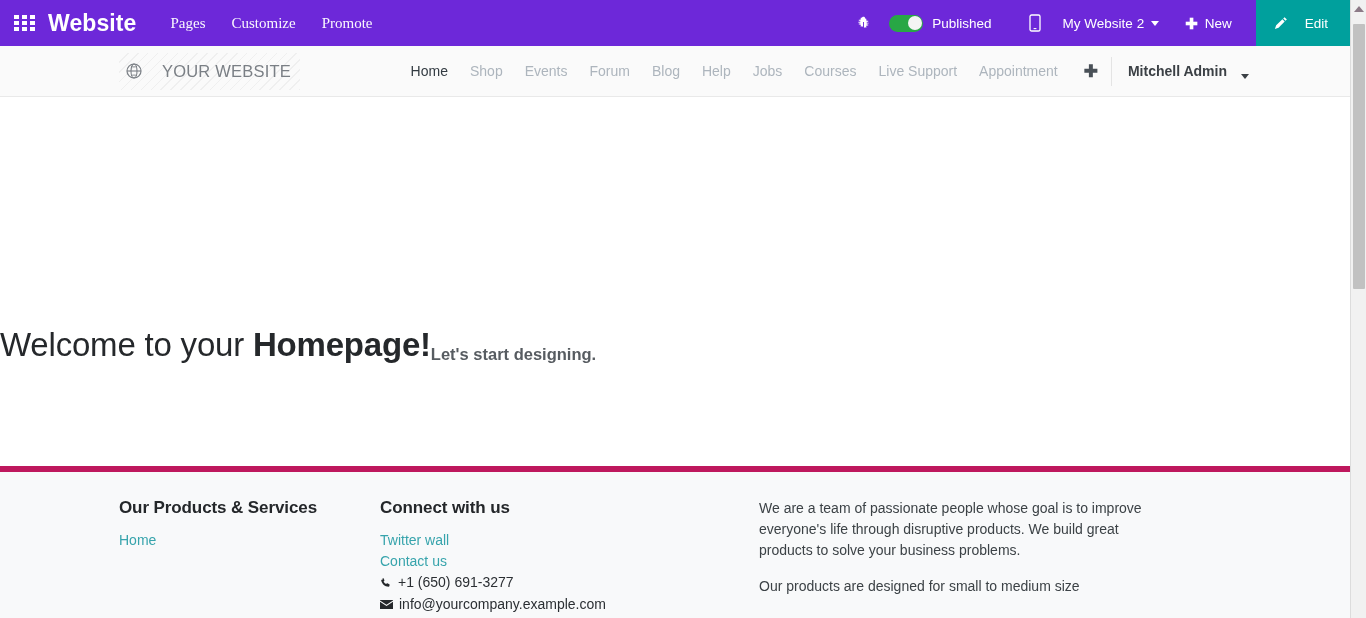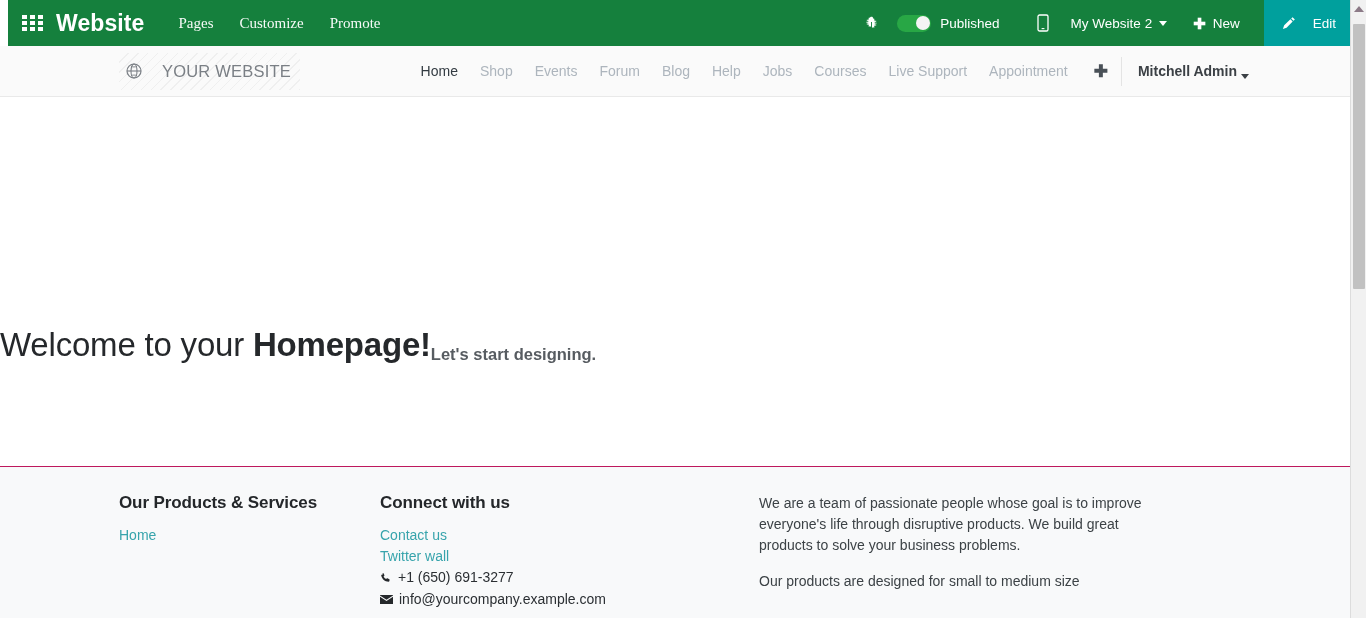--- a/index.html
+++ b/index.html
@@ -6,23 +6,23 @@
   html, body {
     margin: 0; padding: 0;
     width: 1366px; height: 618px;
     overflow: hidden;
     background: #ffffff;
     font-family: "Liberation Sans", sans-serif;
   }
 
   
   .sysbar {
-    position: absolute; top: 0; left: 8px;
+    position: absolute; top: 0; left: 0;
     width: 1350px; height: 46px;
-    background: #15803d;
+    background: #6d28d9;
     display: flex; align-items: center;
     color: #ffffff;
   }
   .apps-grid {
     width: 22px; height: 16px;
     margin-left: 14px; margin-right: 12px;
     display: grid;
     grid-template-columns: repeat(3, 5px);
     grid-template-rows: repeat(3, 4px);
     gap: 2px 3px;
@@ -134,21 +134,21 @@
     font-size: 14px; color: #adb5bd; text-decoration: none;
     padding: 0 11px; white-space: nowrap;
   }
   .nav-menu a.active { color: #333b42; }
   .nav-plus {
     font-size: 17px; font-weight: bold; color: #495057;
     padding: 0 13px 0 15px; cursor: pointer; line-height: 1;
   }
   .nav-sep { width: 1px; height: 29px; background: #e4e4e4; margin: 0 2px 0 0; }
   .user-menu {
-    display: flex; align-items: flex-end; gap: 4px;
+    display: flex; align-items: flex-end; gap: 14px;
     font-size: 14px; font-weight: bold; color: #3b4045;
     padding-left: 14px; cursor: pointer; white-space: nowrap;
   }
 
   
   .hero {
     height: 369px; display: flex; flex-direction: row;
     align-items: center; justify-content: flex-start; padding-top: 126px;
     background: #ffffff;
   }
@@ -156,21 +156,21 @@
     margin: 0; font-size: 33px; font-weight: normal;
     color: #25282b; letter-spacing: -.2px; line-height: 1.2;
   }
   .hero h1 b { font-weight: bold; }
   .hero p {
     margin: 20px 0 0 0; font-size: 16.5px; color: #575c61; font-weight: bold;
   }
 
   
   .footer {
-    background: #f8f9fa; border-top: 1px solid #be185d;
+    background: #f8f9fa; border-top: 6px solid #be185d;
     height: 152px; padding: 26px 0 0 0;
     display: flex;
   }
   .fcol { padding-top: 0; }
   .fcol1 { width: 380px; padding-left: 119px; }
   .fcol2 { width: 379px; }
   .fcol3 { width: 470px; padding-right: 60px; }
   .fcol h4 {
     margin: 0 0 12px 0; font-size: 17px; font-weight: bold;
     color: #24272a; letter-spacing: -.1px;
@@ -300,22 +300,22 @@
 
   <footer class="footer">
 
     <div class="fcol fcol1">
       <h4>Our Products &amp; Services</h4>
       <a href="#" class="flink">Home</a>
     </div>
 
     <div class="fcol fcol2">
       <h4>Connect with us</h4>
+      <a href="#" class="flink">Twitter wall</a>
       <a href="#" class="flink">Contact us</a>
-      <a href="#" class="flink">Twitter wall</a>
       <div class="fline">
         <span class="gi">
           <svg width="12" height="12" viewBox="0 0 16 16" fill="#25282b">
             <path d="M3.6 1.3c.4-.1.8.1 1 .5l1.2 2.3c.2.4.1.8-.2 1.1l-.9.8c.7 1.5 1.9 2.7 3.4 3.4l.8-.9c.3-.3.7-.4 1.1-.2l2.3 1.2c.4.2.6.6.5 1l-.4 1.7c-.1.4-.5.7-.9.7C6.2 12.9 3.1 9.8 1.6 4.6c0-.4.2-.8.6-.9l1.4-.4z"></path>
           </svg>
         </span>
         <span>+1 (650) 691-3277</span>
       </div>
       <div class="fline">
         <span class="gi">

